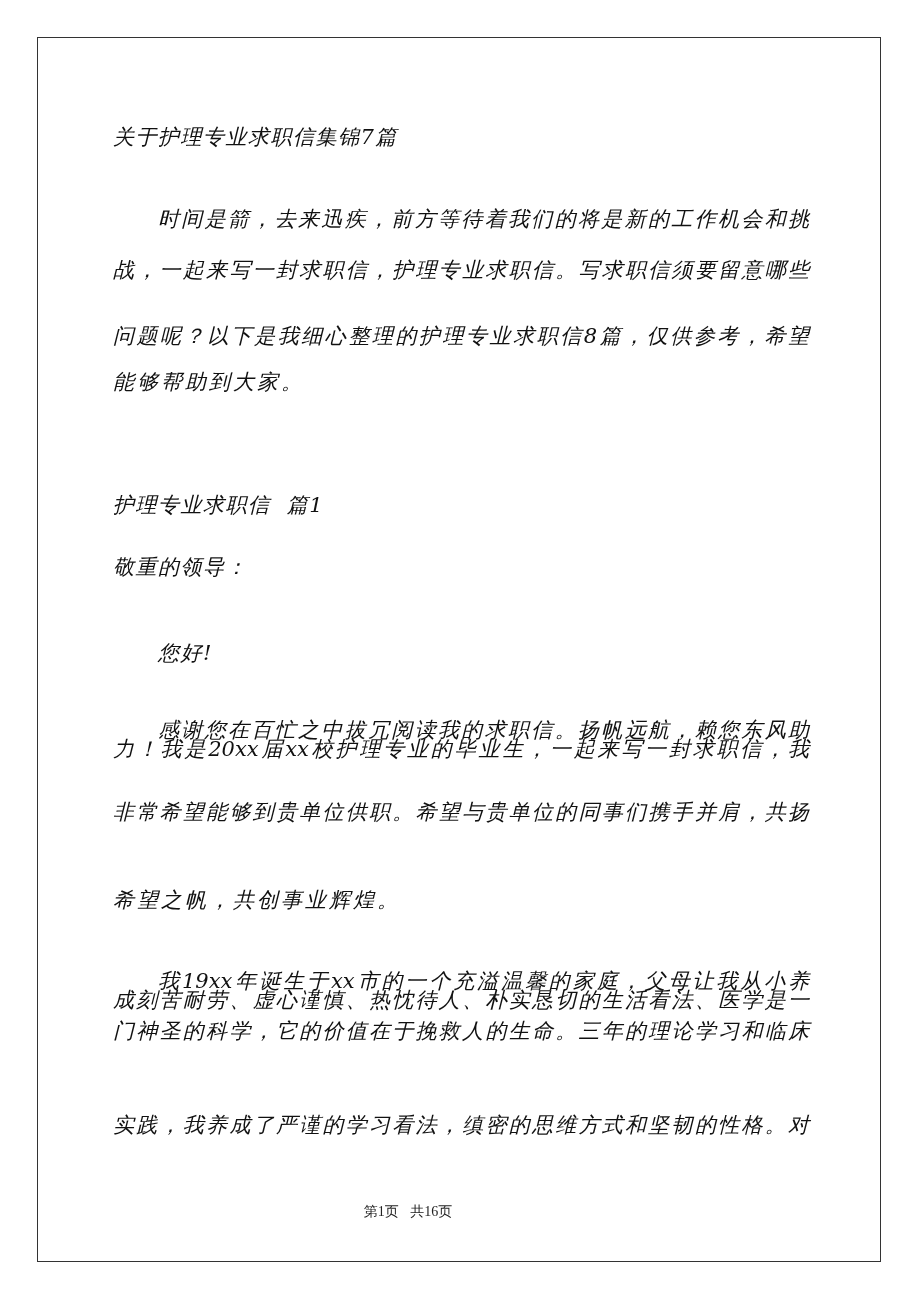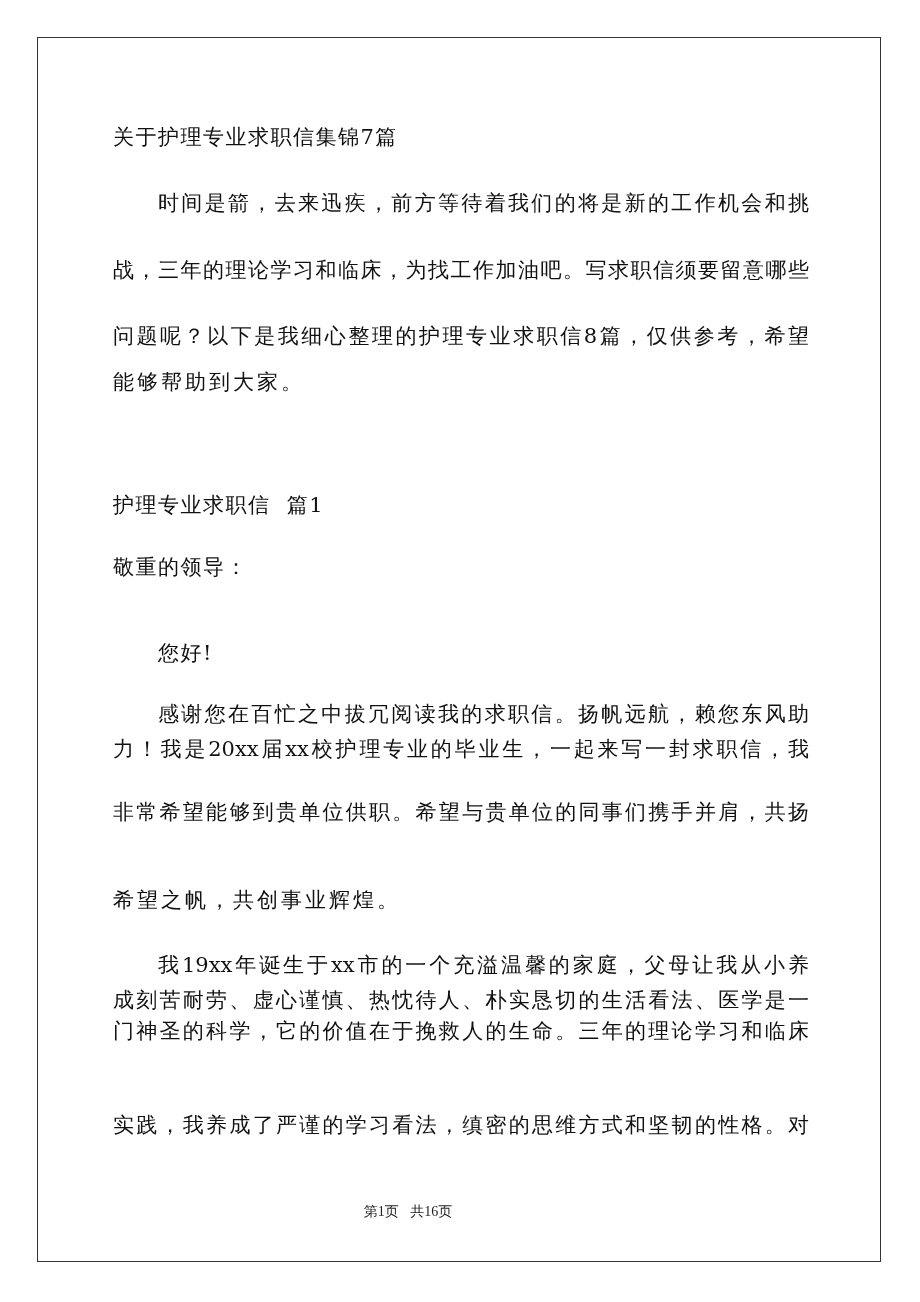--- a/index.html
+++ b/index.html
@@ -7,40 +7,40 @@
   .page-frame {
     position: absolute; left: 37px; top: 37px;
     width: 844px; height: 1225px;
     border: 1.5px solid #333333; box-sizing: border-box;
   }
   .content {
     position: absolute; left: 113px; top: 122px; width: 696px;
     font-family: "DejaVu Serif", "Liberation Serif", serif;
     font-size: 21px; color: #111111;
   }
-  .line { position: absolute; left: 0; white-space: nowrap; line-height: 30px; height: 30px; letter-spacing: 1.5px; }
+  .line { position: absolute; left: 0; white-space: nowrap; line-height: 30px; height: 30px; letter-spacing: 1.5px; font-style: italic; }
   .justify { width: 696px; text-align: justify; text-align-last: justify; letter-spacing: 0; }
   .indent { left: 45px; }
-  .indent.justify { width: 651px; }
+  .indent.justify { width: 651px; margin-top: 16px; }
   .footer {
     position: absolute; left: 0; width: 816px; top: 1203px; text-align: center;
     font-family: "Liberation Serif", "DejaVu Serif", serif; font-size: 14px; color: #222;
   }
   .footer span { margin: 0 4px; }
 </style>
 </head>
 <body>
 
 <div class="page-frame"></div>
 
 <div class="content">
   <div class="line" style="top:0px">关于护理专业求职信集锦7篇</div>
 
   <div class="line indent justify" style="top:66px">时间是箭，去来迅疾，前方等待着我们的将是新的工作机会和挑</div>
-  <div class="line justify" style="top:133px">战，三年的理论学习和临床，为找工作加油吧。写求职信须要留意哪些</div>
+  <div class="line justify" style="top:133px">战，一起来写一封求职信，护理专业求职信。写求职信须要留意哪些</div>
   <div class="line justify" style="top:199px">问题呢？以下是我细心整理的护理专业求职信8篇，仅供参考，希望</div>
   <div class="line" style="top:245px; letter-spacing:3px">能够帮助到大家。</div>
 
   <div class="line" style="top:368px; white-space:pre">护理专业求职信  篇1</div>
   <div class="line" style="top:430px">敬重的领导：</div>
   <div class="line indent" style="top:516px">您好!</div>
 
   <div class="line indent justify" style="top:577px">感谢您在百忙之中拔冗阅读我的求职信。扬帆远航，赖您东风助</div>
   <div class="line justify" style="top:612px">力！我是20xx届xx校护理专业的毕业生，一起来写一封求职信，我</div>
   <div class="line justify" style="top:675px">非常希望能够到贵单位供职。希望与贵单位的同事们携手并肩，共扬</div>

